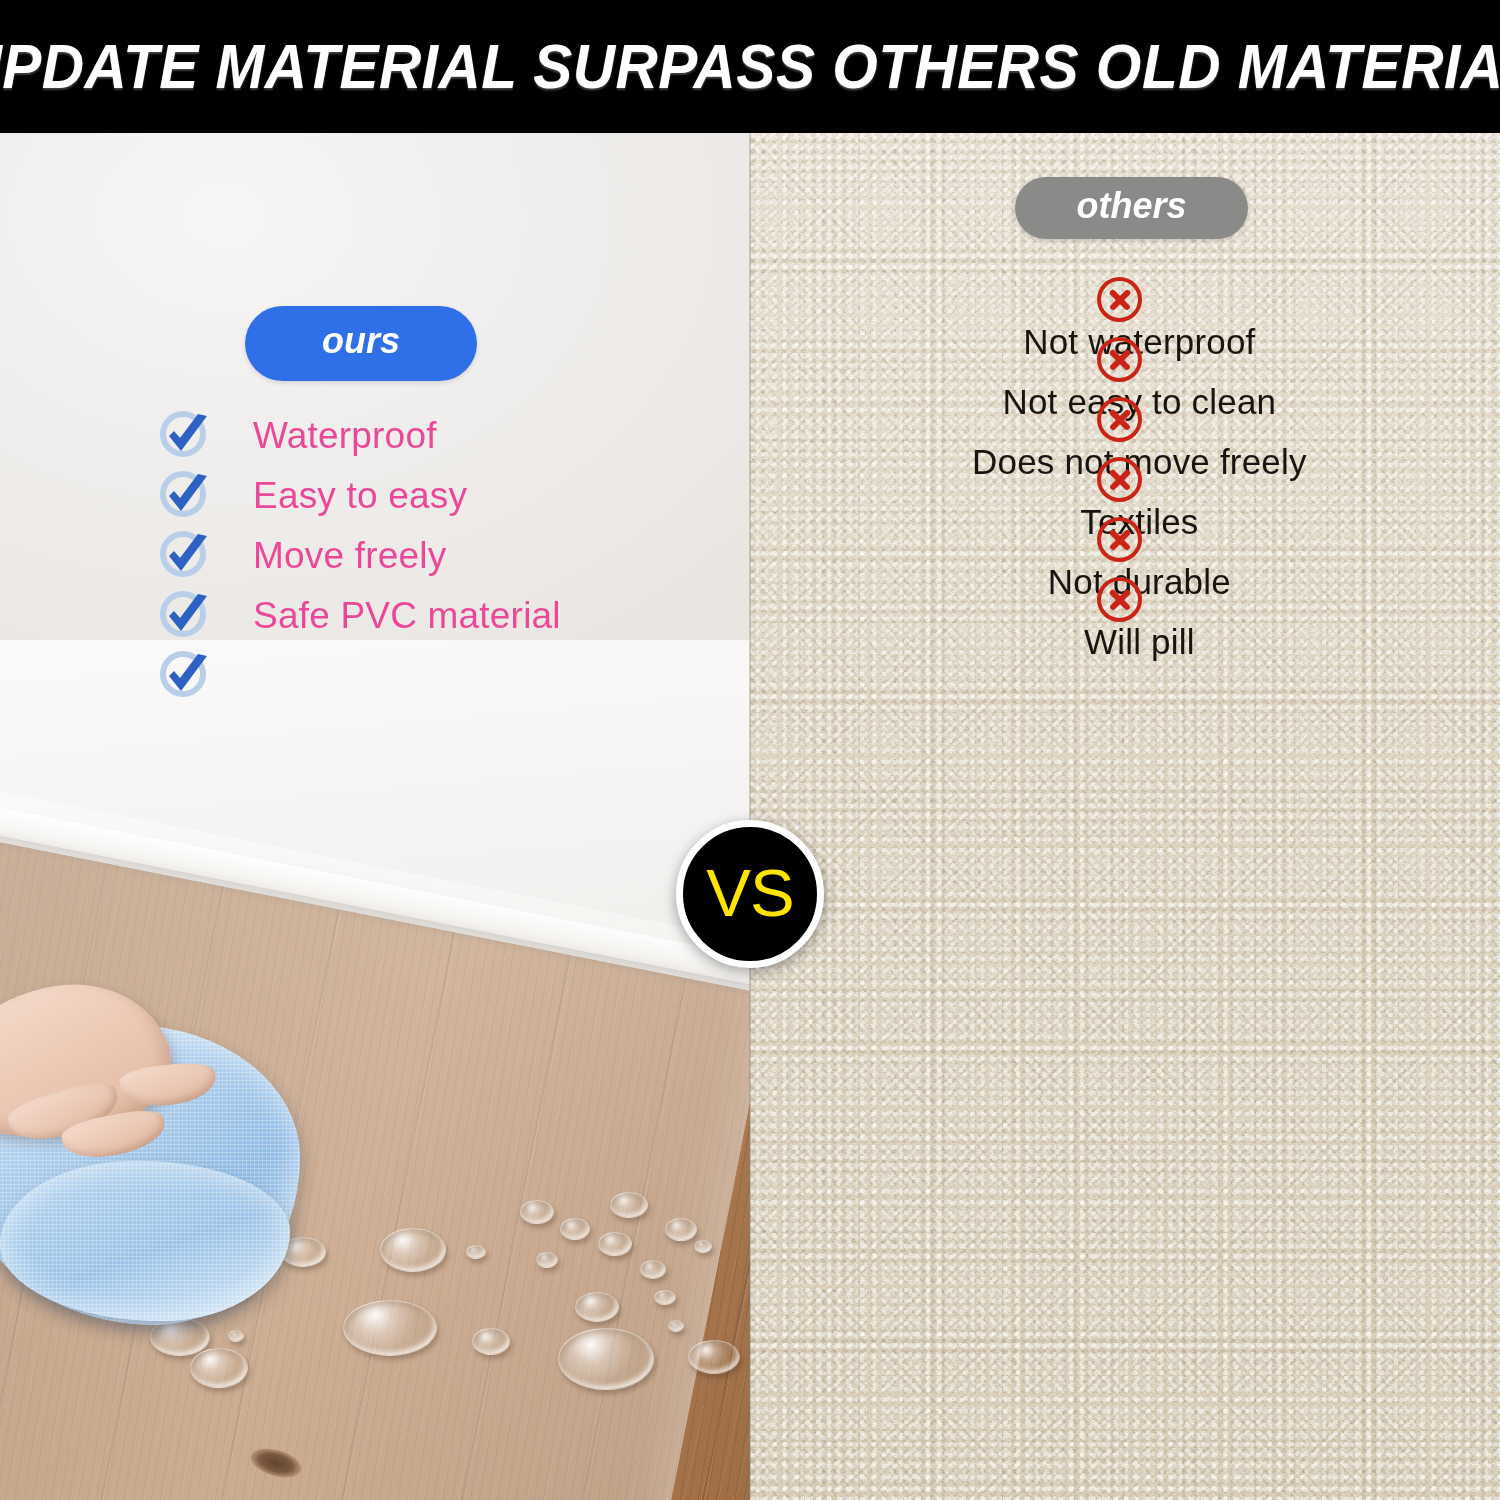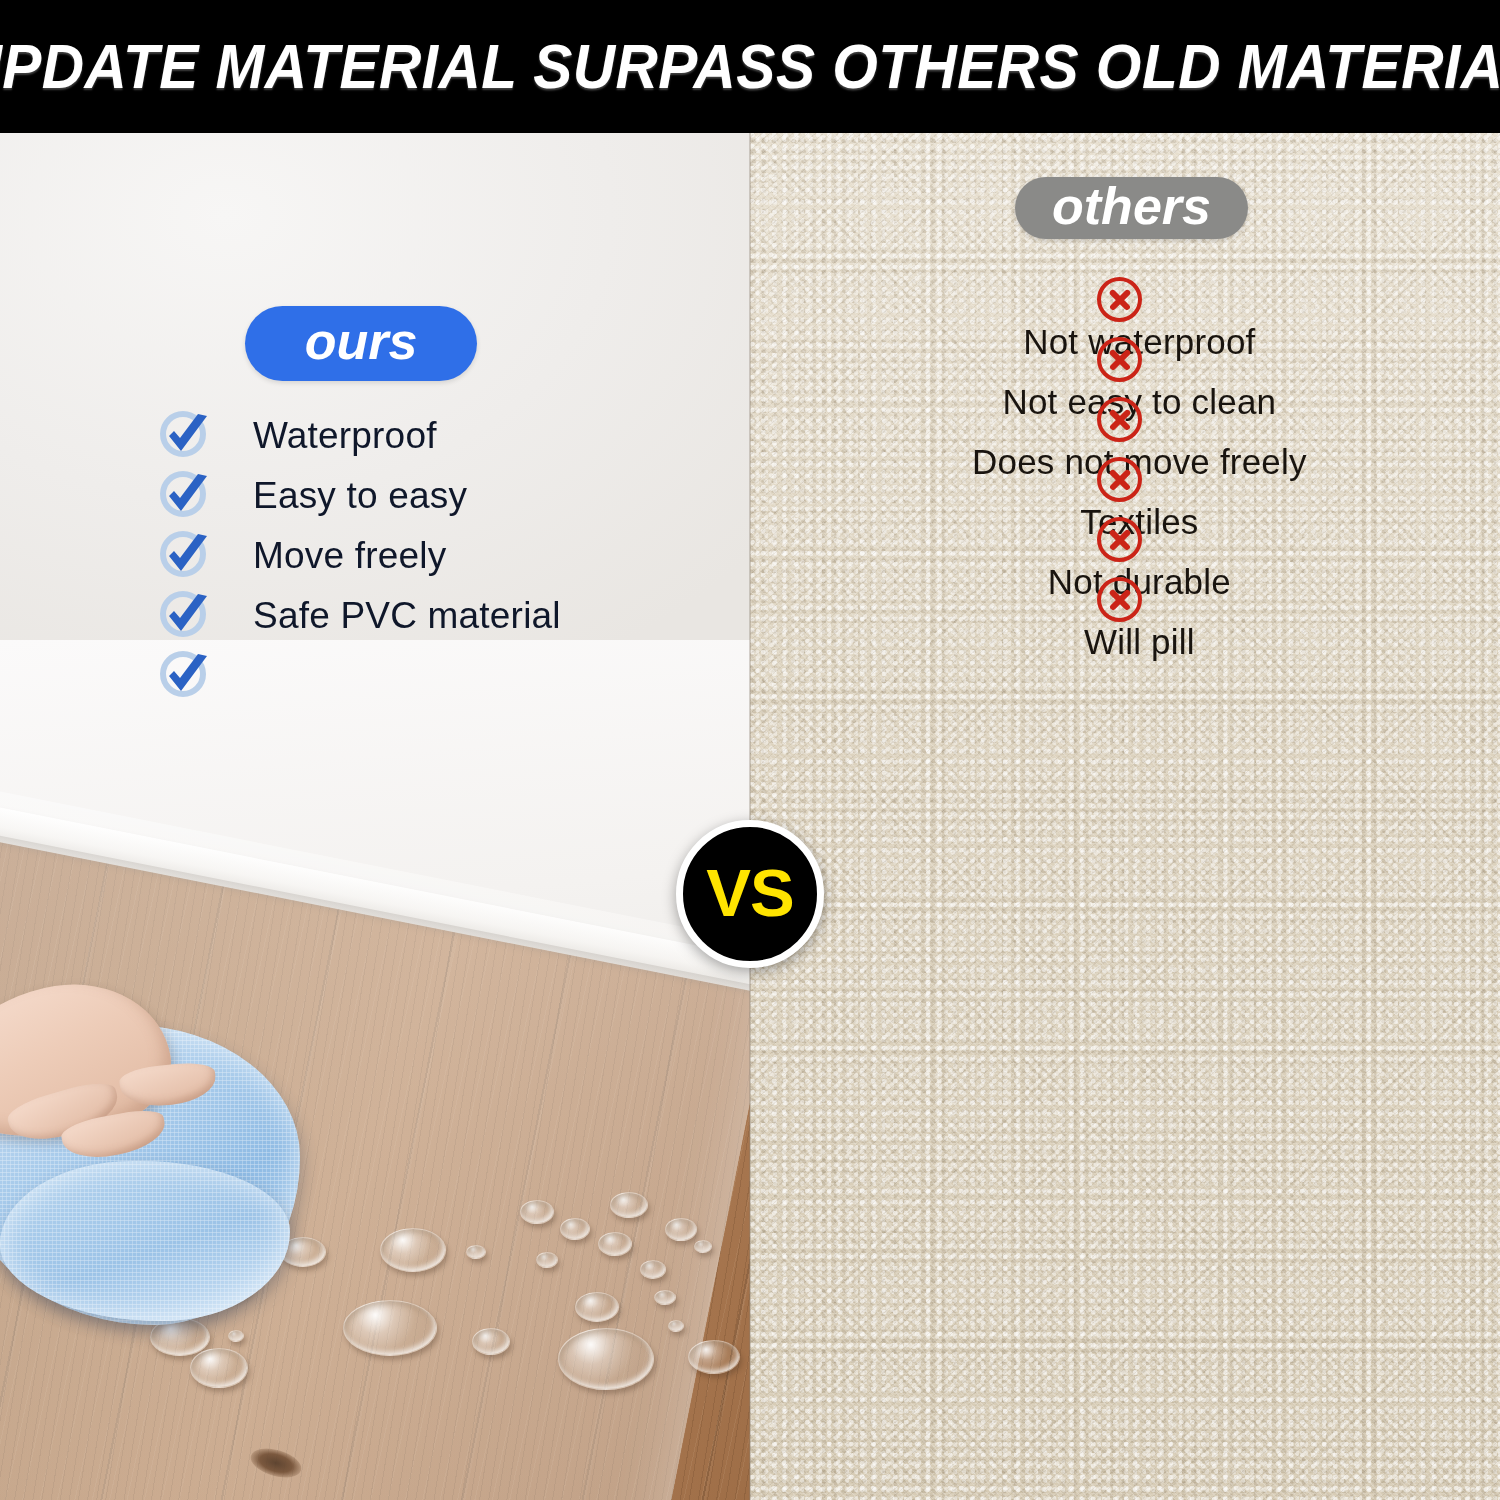--- a/index.html
+++ b/index.html
@@ -56,21 +56,21 @@
     background-image:
       repeating-linear-gradient(48deg, rgba(255,255,255,.30) 0 1px, transparent 1px 4px),
       repeating-linear-gradient(-41deg, rgba(120,105,82,.20) 0 1px, transparent 1px 5px),
       repeating-linear-gradient(7deg, rgba(255,255,255,.18) 0 1px, transparent 1px 3px);
   }
 
   
   .badge{
     position:absolute; display:flex; align-items:center; justify-content:center;
     border-radius:999px; color:#ffffff;
-    font-weight:bold; font-style:italic; font-size:52px; line-height:1;
+    font-weight:bold; font-style:italic; font-size:36px; line-height:1;
     padding-bottom:5px;
   }
   .badge-ours{
     left:245px; top:173px; width:232px; height:75px;
     background:#2f6fe8; box-shadow:0 2px 5px rgba(0,0,0,.12);
   }
   .badge-others{
     left:1015px; top:177px; width:233px; height:62px;
     background:#8a8a88; box-shadow:0 2px 5px rgba(0,0,0,.15);
   }
@@ -79,21 +79,21 @@
   .feature-list{ position:absolute; }
   .list-ours{ left:158px; top:272px; }
   .list-others{ left:934px; top:276px; }
   .feature-row{
     display:flex; align-items:center; height:60px; margin-bottom:0px;
   }
   .feature-label{ white-space:nowrap; line-height:1; }
 
   .list-ours .feature-row{ height:60px; }
   .list-ours .feature-label{
-    color:#0f172a; font-size:37px; margin-left:42px; letter-spacing:.2px;
+    color:#ec4899; font-size:37px; margin-left:42px; letter-spacing:.2px;
   }
   .list-others .feature-row{ height:60px;flex-direction:column; }
   .list-others .feature-label{
     color:#19140f; font-size:35px; margin-left:38px; letter-spacing:.2px;
   }
 
   
   .icon-check{ position:relative; width:53px; height:53px; flex:0 0 53px; }
   .icon-check .ring{
     position:absolute; left:2px; top:2px; width:46px; height:46px;
@@ -203,21 +203,21 @@
   
   .vs-badge{
     position:absolute; left:676px; top:820px; width:148px; height:148px;
     border-radius:50%; background:#000000;
     border:7px solid #ffffff;
     display:flex; align-items:center; justify-content:center;
     box-shadow:0 4px 14px rgba(0,0,0,.35);
     z-index:40;
   }
   .vs-text{
-    color:#ffe400; font-weight:bold; font-size:67px; line-height:1;
+    color:#ffe400; font-weight:normal; font-size:67px; line-height:1;
     letter-spacing:-1px; padding-bottom:4px;
   }
 
   
   .seam{
     position:absolute; left:749px; top:133px; width:2px; height:1367px;
     background:rgba(140,130,115,.35); z-index:5;
   }
 </style>
 </head>

